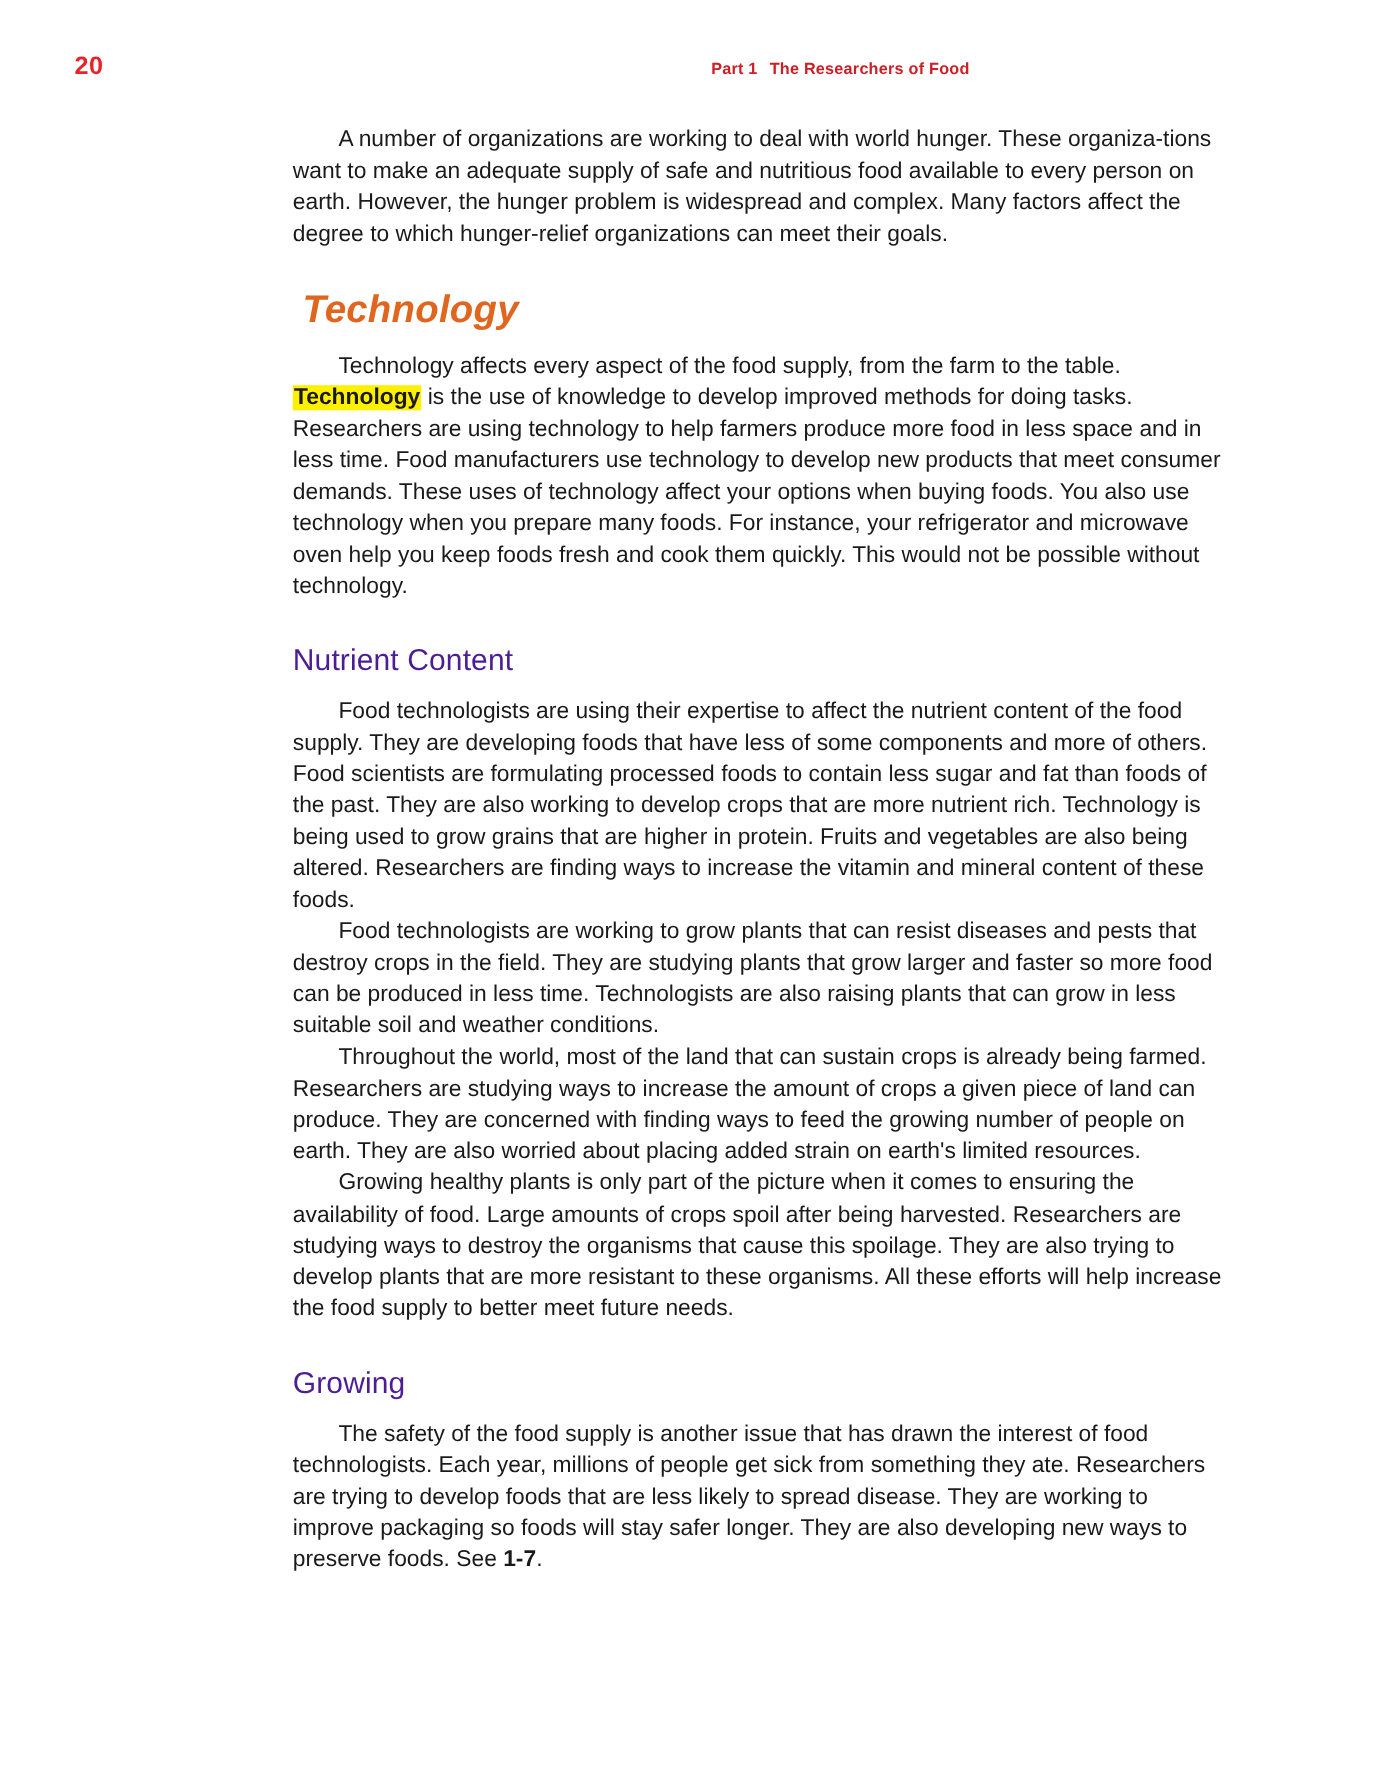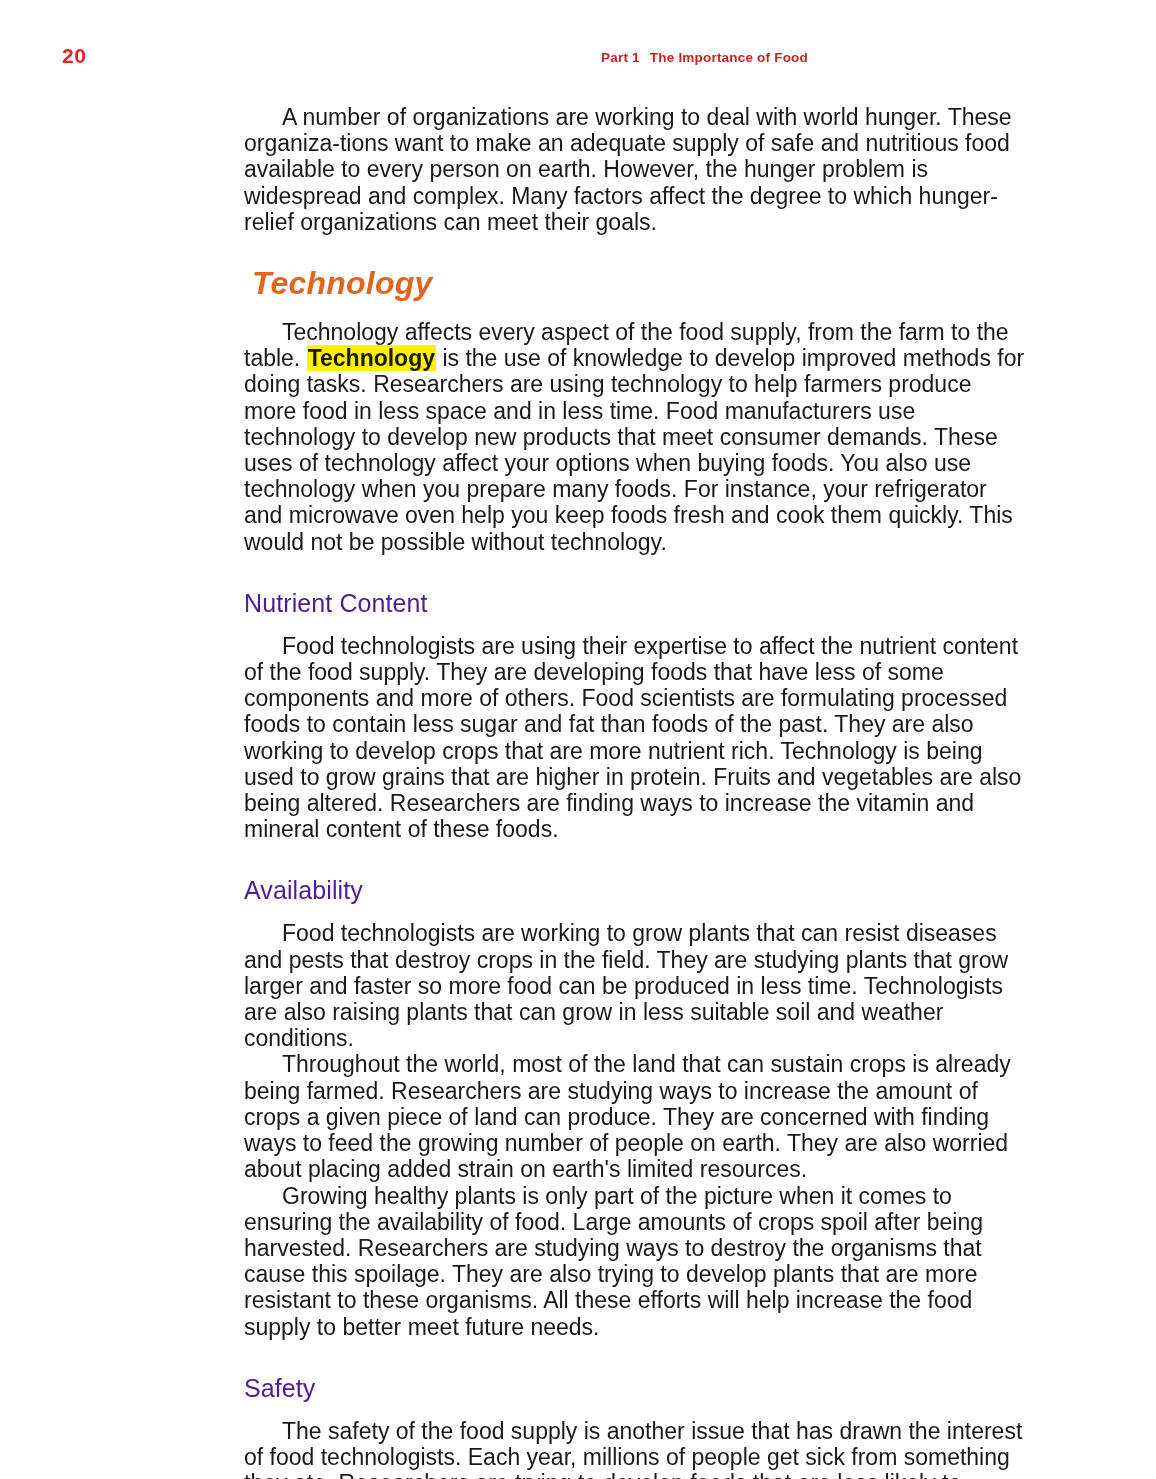--- a/index.html
+++ b/index.html
@@ -54,21 +54,21 @@
   }
   
   .column {
     position: absolute;
     left: 244px;
     top: 104px;
     width: 782px;
   }
   p.body {
     margin: 0;
-    font-size: 23px;
+    font-size: 19px;
     line-height: 26.2px;
     color: #1a1a1a;
     text-align: left;
   }
   p.body.indent {
     text-indent: 38px;
   }
   p.body + p.body {
     margin-top: 0;
   }
@@ -108,45 +108,42 @@
   }
 </style>
 </head>
 <body>
 
 <div class="page">
 
   <div class="page-header">
     <div class="folio">20</div>
     <div class="running-head">
-      <span class="rh-part">Part 1</span><span>The Importance of Food</span>
+      <span class="rh-part">Part 1</span><span>The Researchers of Food</span>
     </div>
   </div>
 
   <div class="column">
 
     <p class="body indent">A number of organizations are working to deal with world hunger. These organiza-tions want to make an adequate supply of safe and nutritious food available to every person on earth. However, the hunger problem is widespread and complex. Many factors affect the degree to which hunger-relief organizations can meet their goals.</p>
 
     <div class="h1-wrap">
       <h1 class="chapter-head">Technology</h1>
     </div>
 
     <p class="body indent"><span>Technology affects every aspect of the food supply, from the farm to the table. </span><span class="term">Technology</span><span> is the use of knowledge to develop improved methods for doing tasks. Researchers are using technology to help farmers produce more food in less space and in less time. Food manufacturers use technology to develop new products that meet consumer demands. These uses of technology affect your options when buying foods. You also use technology when you prepare many foods. For instance, your refrigerator and microwave oven help you keep foods fresh and cook them quickly. This would not be possible without technology.</span></p>
 
     <div class="h2-wrap">
       <h2 class="section-head">Nutrient Content</h2>
     </div>
     <p class="body indent">Food technologists are using their expertise to affect the nutrient content of the food supply. They are developing foods that have less of some components and more of others. Food scientists are formulating processed foods to contain less sugar and fat than foods of the past. They are also working to develop crops that are more nutrient rich. Technology is being used to grow grains that are higher in protein. Fruits and vegetables are also being altered. Researchers are finding ways to increase the vitamin and mineral content of these foods.</p>
 
-    <div class="h2-wrap">
-      <h2 class="section-head">Availability</h2>
-    </div>
     <p class="body indent">Food technologists are working to grow plants that can resist diseases and pests that destroy crops in the field. They are studying plants that grow larger and faster so more food can be produced in less time. Technologists are also raising plants that can grow in less suitable soil and weather conditions.</p>
     <p class="body indent">Throughout the world, most of the land that can sustain crops is already being farmed. Researchers are studying ways to increase the amount of crops a given piece of land can produce. They are concerned with finding ways to feed the growing number of people on earth. They are also worried about placing added strain on earth's limited resources.</p>
     <p class="body indent">Growing healthy plants is only part of the picture when it comes to ensuring the availability of food. Large amounts of crops spoil after being harvested. Researchers are studying ways to destroy the organisms that cause this spoilage. They are also trying to develop plants that are more resistant to these organisms. All these efforts will help increase the food supply to better meet future needs.</p>
 
     <div class="h2-wrap">
-      <h2 class="section-head">Safety</h2>
+      <h2 class="section-head">Growing</h2>
     </div>
     <p class="body indent"><span>The safety of the food supply is another issue that has drawn the interest of food technologists. Each year, millions of people get sick from something they ate. Researchers are trying to develop foods that are less likely to spread disease. They are working to improve packaging so foods will stay safer longer. They are also developing new ways to preserve foods. See </span><span class="bold">1-7</span><span>.</span></p>
 
   </div>
 </div>
 
 </body></html>

